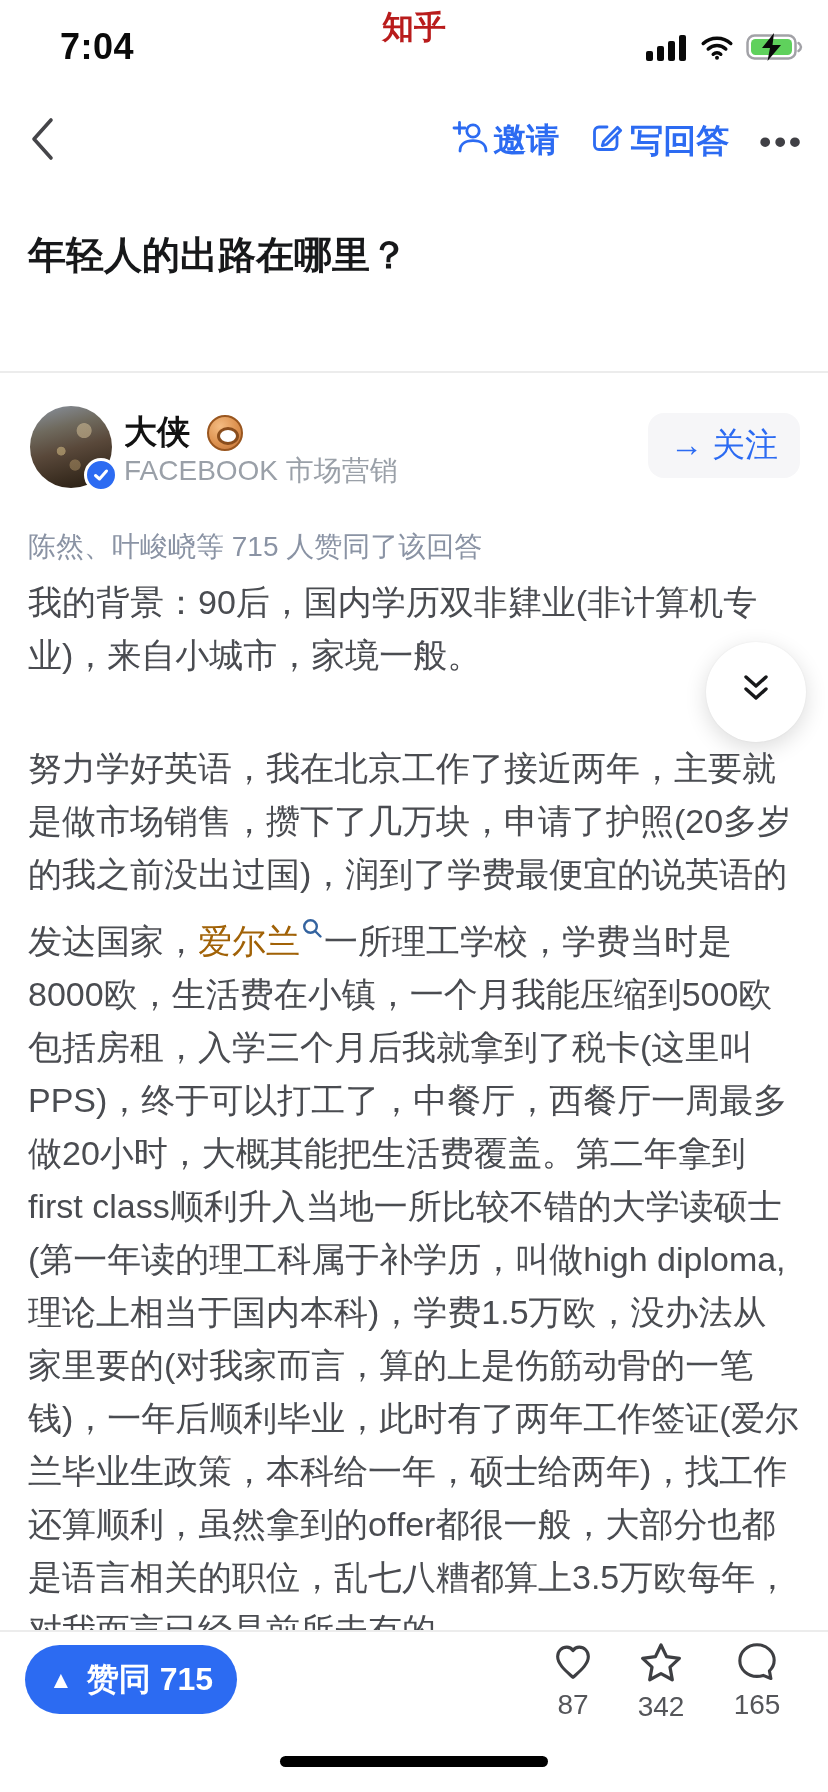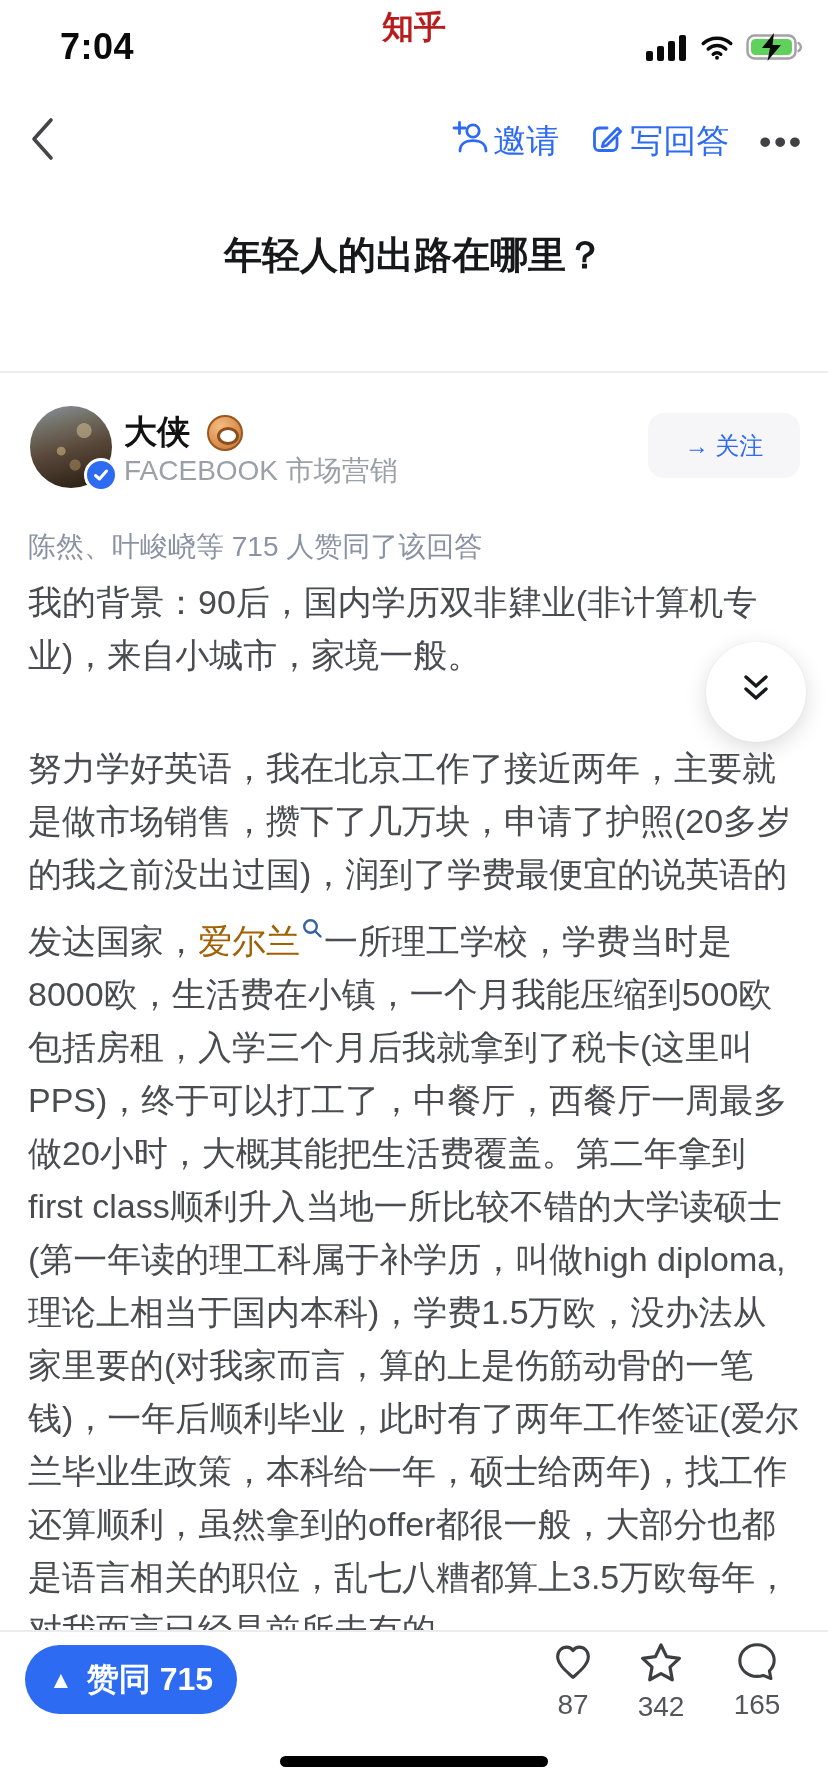--- a/index.html
+++ b/index.html
@@ -8,25 +8,25 @@
   .page { position:relative; width:828px; height:1792px; background:#ffffff; overflow:hidden; margin:0 auto; }
 
   
   .sb-time { position:absolute; left:60px; top:26px; font-size:36px; font-weight:bold; color:#0a0a0a; letter-spacing:.5px; }
   .sb-app { position:absolute; top:6px; left:0; right:0; text-align:center; font-size:32px; font-weight:bold; color:#b91c1c; }
   .sb-icons { position:absolute; right:22px; top:32px; display:flex; align-items:center; gap:10px; }
 
   
   .nav-back { position:absolute; left:28px; top:116px; width:30px; height:46px; cursor:pointer; }
   .nav-right { position:absolute; right:24px; top:118px; display:flex; align-items:center; gap:30px; }
-  .nav-item { display:flex; align-items:flex-end; gap:5px; color:#2c6bf2; font-size:33px; cursor:pointer; }
+  .nav-item { display:flex; align-items:flex-start; gap:5px; color:#2c6bf2; font-size:33px; cursor:pointer;font-weight:bold; }
   .nav-dots { display:flex; align-items:center; height:44px; color:#404045; font-size:34px; font-weight:bold; letter-spacing:3px; }
 
   
-  .q-title { position:absolute; left:28px; top:230px; right:28px; font-size:38px; font-weight:bold; color:#17181a;text-align:center; }
+  .q-title { position:absolute; left:28px; top:230px; right:28px; font-size:38px; font-weight:bold; color:#17181a; }
   .q-meta { position:absolute; left:28px; top:297px; font-size:29px; color:#9b9b9b; display:flex; align-items:center; gap:8px; }
   .q-meta .chev { font-size:32px; color:#b0b0b0; }
   .divider { position:absolute; left:0; top:371px; width:100%; height:2px; background:#ececec; }
 
   
   .avatar { position:absolute; left:30px; top:406px; width:82px; height:82px; border-radius:50%;
             background:
               radial-gradient(circle at 66% 30%, rgba(210,190,150,.55) 0 9%, transparent 10%),
               radial-gradient(circle at 38% 55%, rgba(225,200,140,.5) 0 6%, transparent 7%),
               radial-gradient(circle at 55% 72%, rgba(190,160,110,.45) 0 7%, transparent 8%),
@@ -37,21 +37,21 @@
   .u-name-row { position:absolute; left:124px; top:410px; display:flex; align-items:center; gap:17px; }
   .u-name { font-size:33px; font-weight:bold; color:#121212; }
   .medal { width:36px; height:36px; border-radius:50%;
            background:radial-gradient(circle at 35% 30%,#f4bc82,#dd9250 55%,#c2733a);
            border:2px solid #99561f; position:relative; }
   .medal::after { content:""; position:absolute; left:8px; top:10px; width:16px; height:12px; border-radius:50%;
                   background:#fff; border:3px solid #8a4d1c; }
   .u-org { position:absolute; left:124px; top:452px; font-size:28px; color:#9aa0a8; }
   .follow-btn { position:absolute; right:28px; top:413px; width:152px; height:65px; border-radius:16px;
                 background:#f6f6f8; display:flex; align-items:center; justify-content:center;
-                color:#2c6bf2; font-size:24px; cursor:pointer; }
+                color:#2c6bf2; font-size:33px; cursor:pointer; }
 
   
   .endorse { position:absolute; left:28px; top:528px; font-size:28px; color:#8a93a4; }
   .body-text { position:absolute; left:28px; top:576px; width:772px; font-size:34px; line-height:53px; color:#4a4c51; }
   .body-text p { margin-bottom:60px; }
   .body-text a { color:#a16207; text-decoration:none; cursor:pointer; }
   .sup-search { display:inline-block; vertical-align:14px; margin:0 1px 0 1px; cursor:pointer; }
 
   
   .scroll-btn { position:absolute; left:706px; top:642px; width:100px; height:100px; border-radius:50%;

